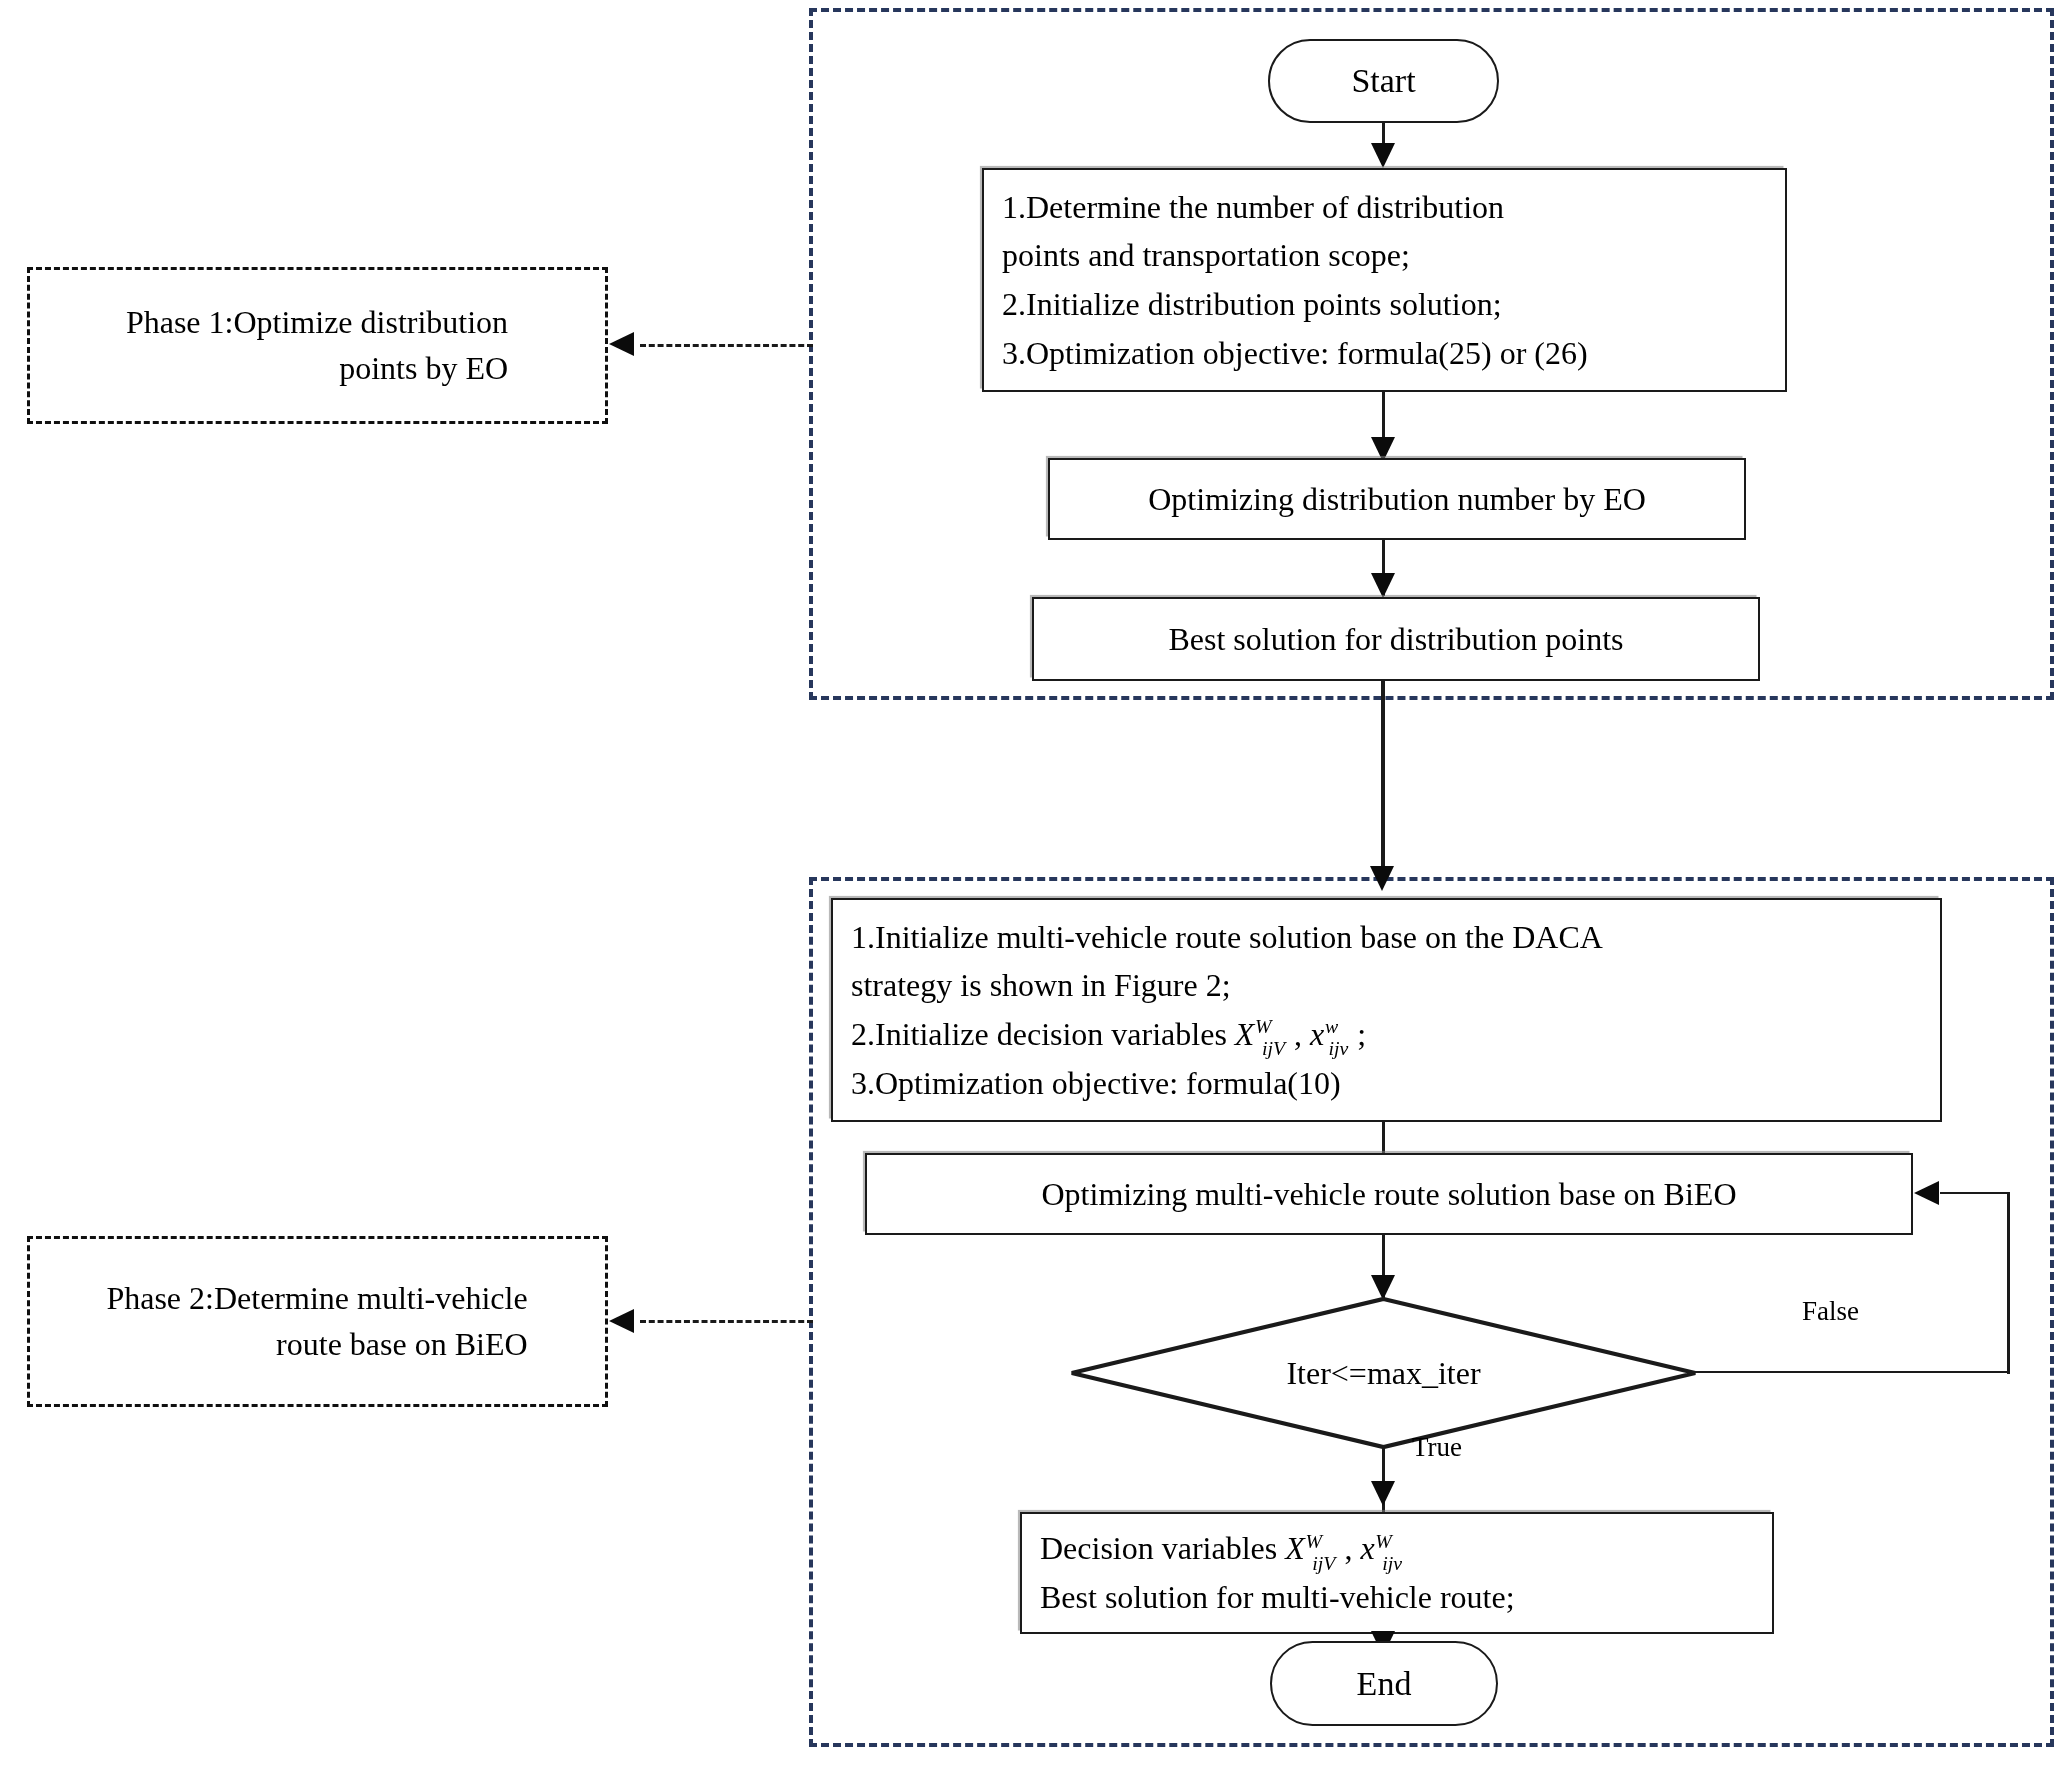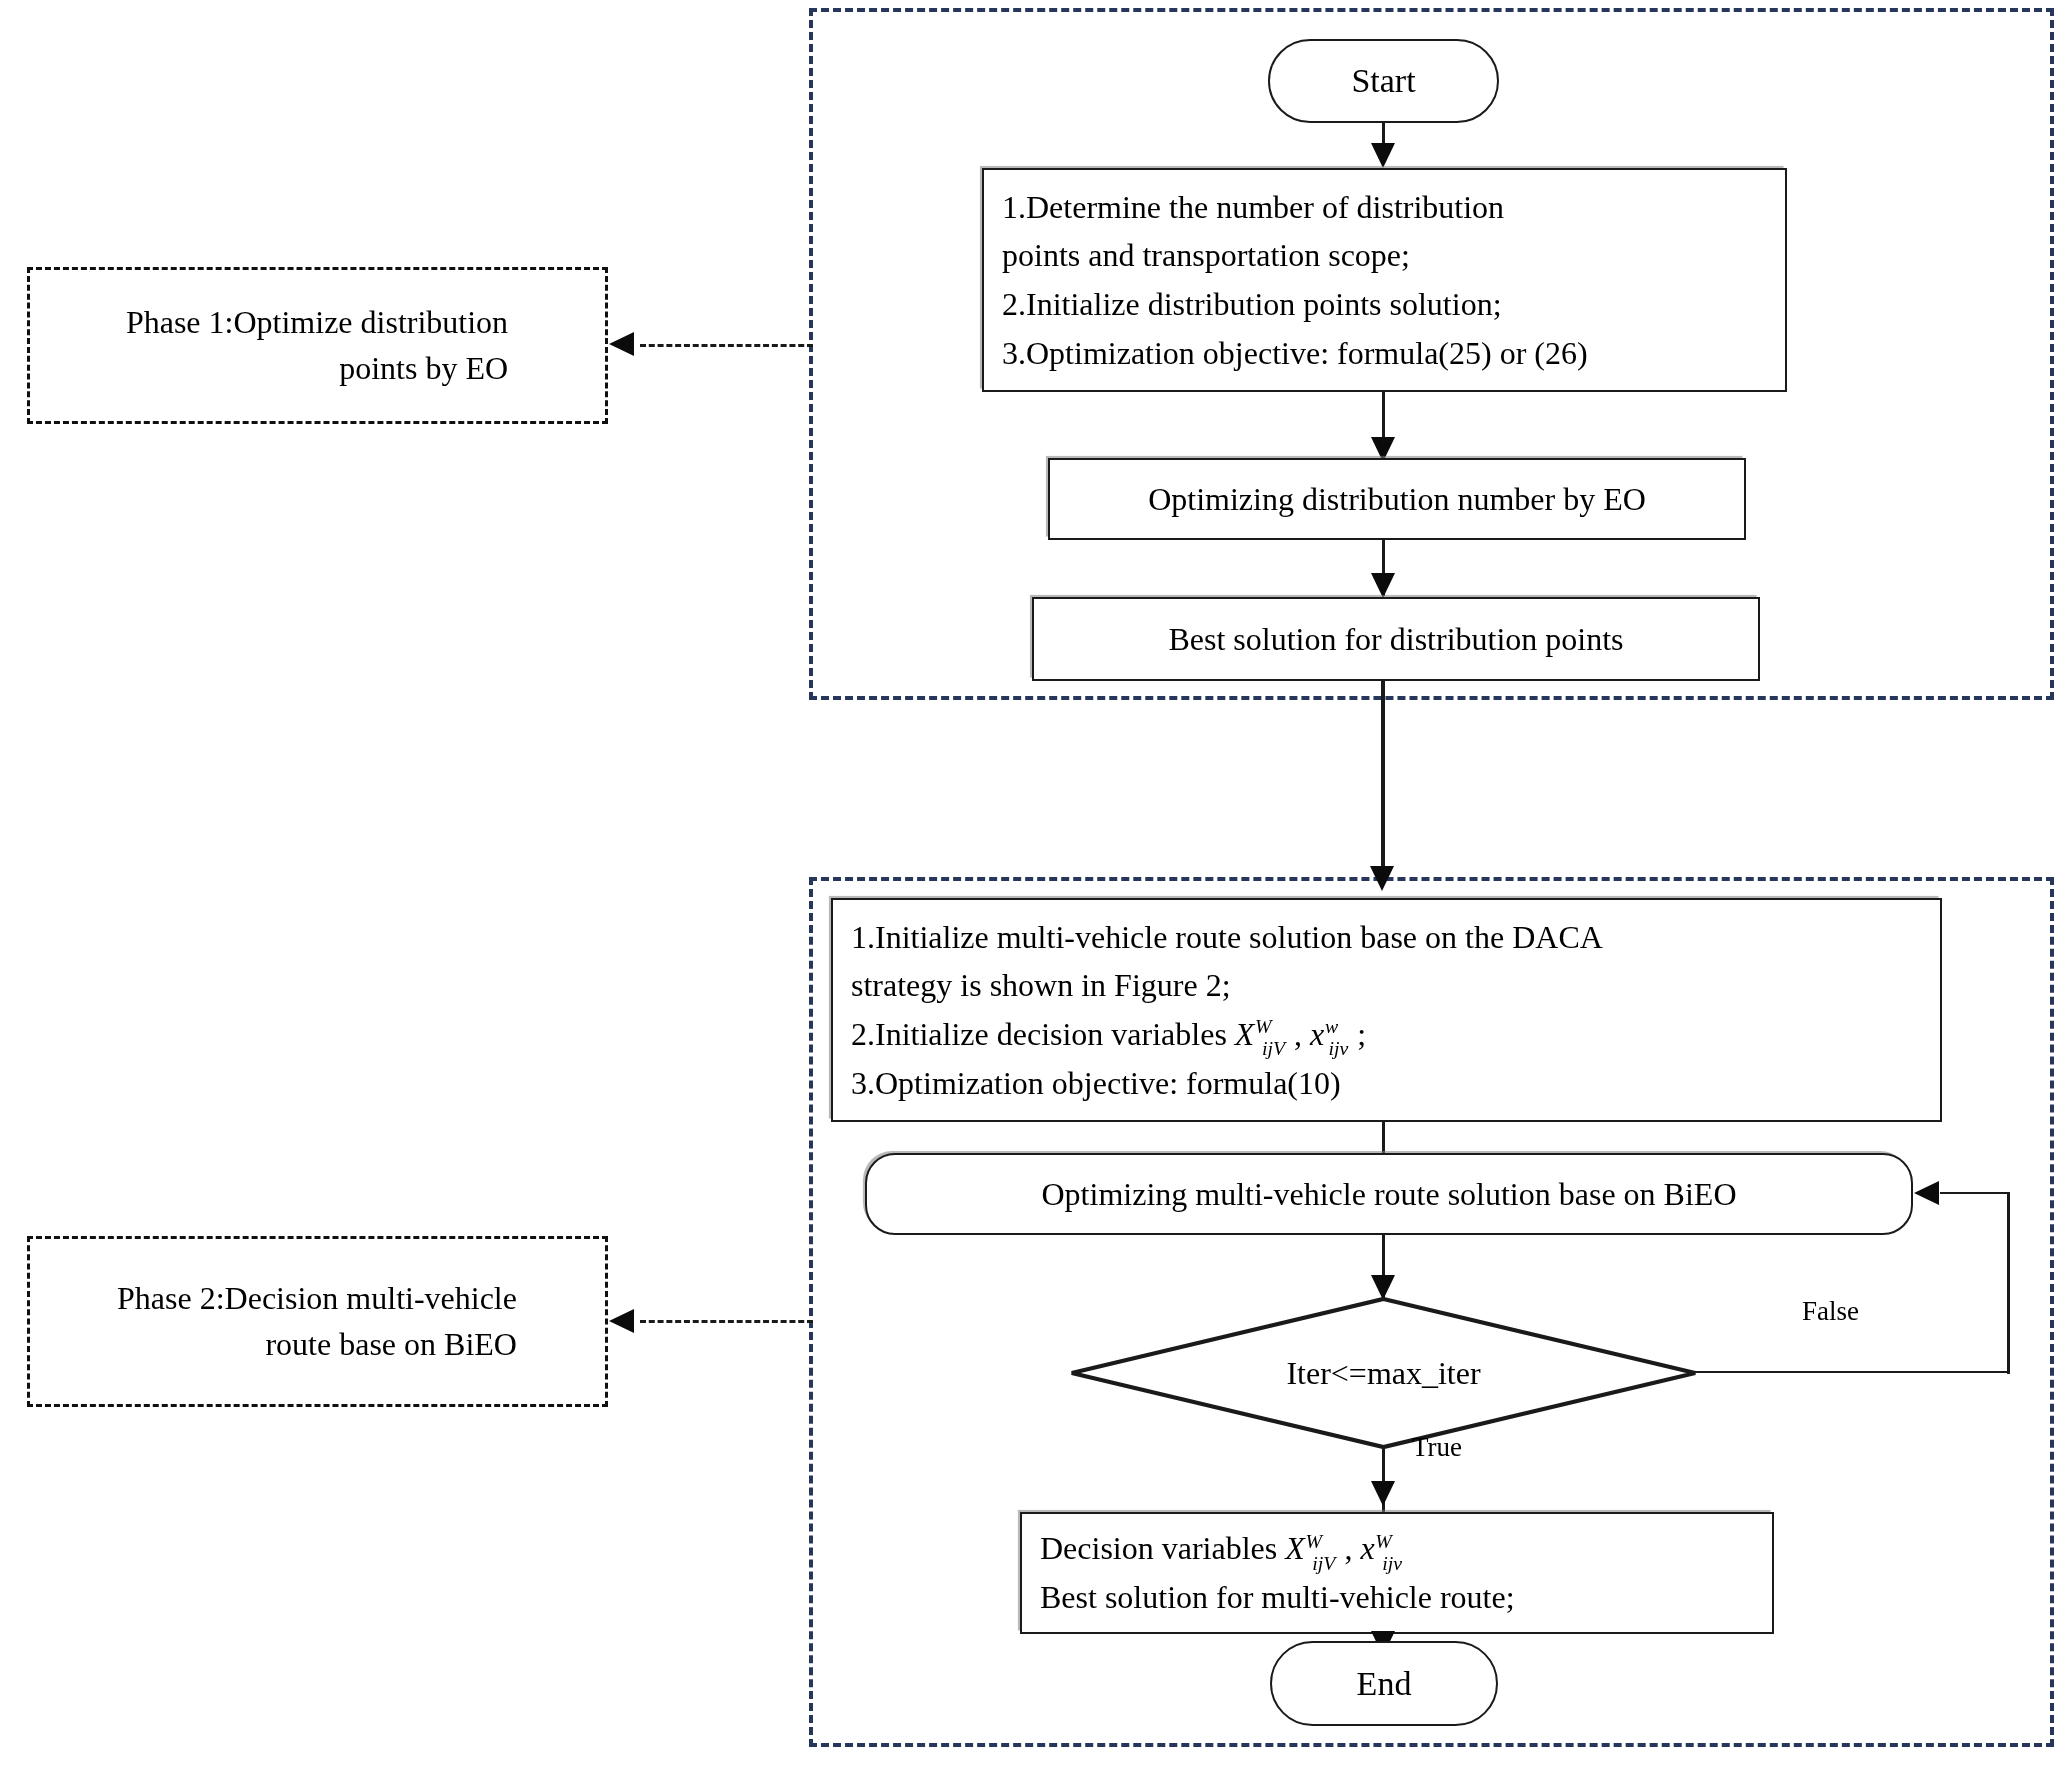--- a/index.html
+++ b/index.html
@@ -181,21 +181,21 @@
       <span class="txtline">Phase 1:Optimize distribution</span>
       <span class="txtline">points by EO</span>
     </div>
   </div>
 
   <div class="h-dashed" style="left:640px; top:344px; width:173px;"></div>
   <div class="arrow-left" style="left:609px; top:332px;"></div>
 
   <div class="phase-label" style="left:26.5px; top:1236px; width:581px; height:171px;">
     <div>
-      <span class="txtline">Phase 2:Decision multi-vehicle</span>
+      <span class="txtline">Phase 2:Determine multi-vehicle</span>
       <span class="txtline">route base on BiEO</span>
     </div>
   </div>
 
   <div class="h-dashed" style="left:640px; top:1320px; width:173px;"></div>
   <div class="arrow-left" style="left:609px; top:1309px;"></div>
 
   <div class="node-term" style="left:1268px; top:39px; width:231px; height:84px;">
     <span>Start</span>
   </div>
@@ -236,21 +236,21 @@
       <span class="txtline">
         <span>2.Initialize decision variables </span><span class="mvar"><span class="base">X</span><sup>W</sup><sub>ijV</sub></span><span>, </span><span class="mvar"><span class="base">x</span><sup>w</sup><sub>ijv</sub></span><span>;</span>
       </span>
       <span class="txtline">3.Optimization objective: formula(10)</span>
     </div>
   </div>
 
   <div class="v-line" style="left:1382px; top:1121px; width:2.8px; height:63px;"></div>
   <div class="arrow-down" style="left:1371px; top:1163px;"></div>
 
-  <div class="node-box center" style="left:865px; top:1153px; width:1048px; height:82px;border-radius:30px;">
+  <div class="node-box center" style="left:865px; top:1153px; width:1048px; height:82px;">
     <span>Optimizing multi-vehicle route solution base on BiEO</span>
   </div>
 
   <div class="v-line" style="left:1382px; top:1235px; width:2.8px; height:66px;"></div>
   <div class="arrow-down" style="left:1371px; top:1275px;"></div>
 
   <div class="node-diamond" style="left:1069px; top:1296px; width:629px; height:154px;">
     <svg width="629" height="154" viewBox="0 0 900 220">
       <polygon points="450,4 896,110 450,216 4,110" fill="#ffffff" stroke="#1a1a1a" stroke-width="6"></polygon>
     </svg>

